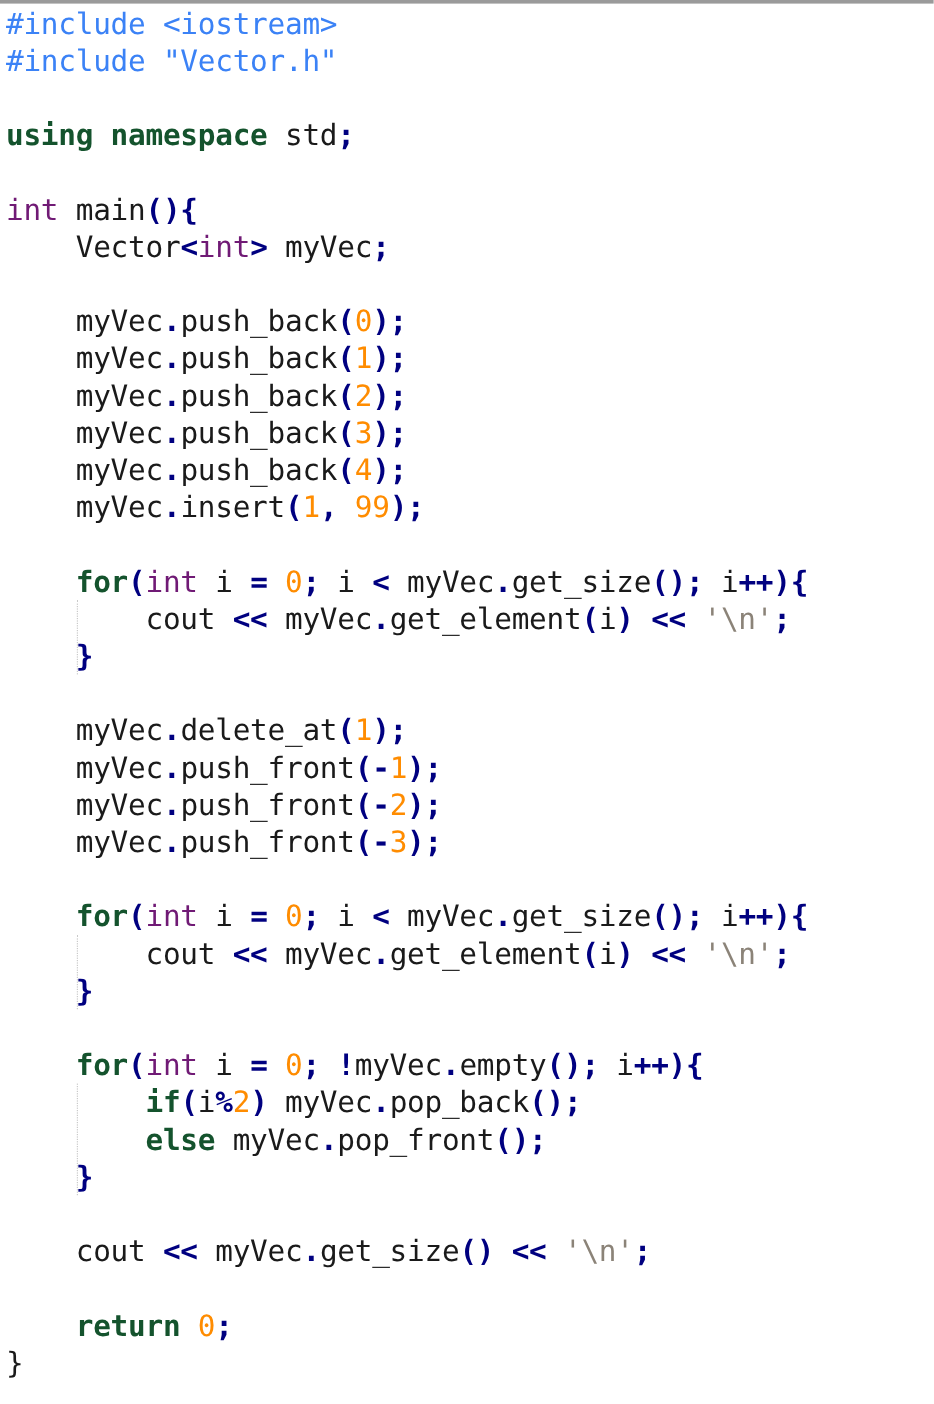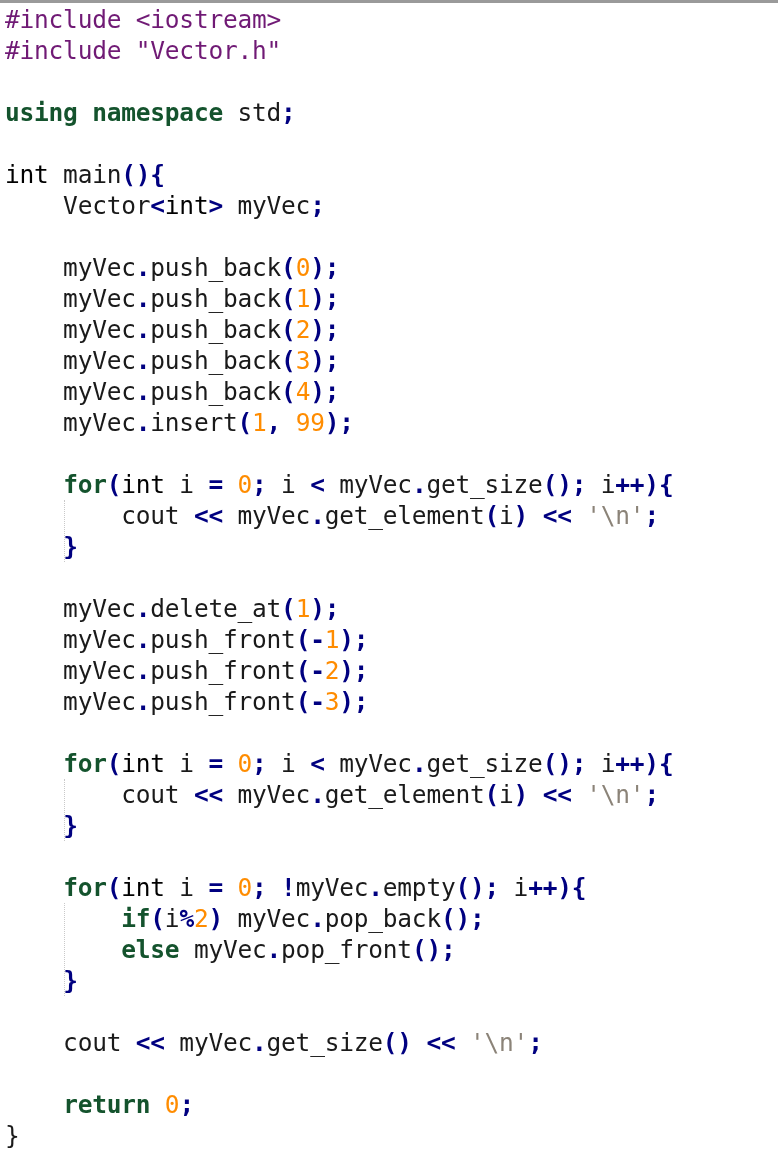--- a/index.html
+++ b/index.html
@@ -34,24 +34,24 @@
     white-space: pre;
     -webkit-font-smoothing: none;
   }
   .ln {
     display: block;
     height: 31px;
     white-space: pre;
     position: relative;
   }
   
-  .tok-pre   { color: #701a75; }
+  .tok-pre   { color: #3b82f6; }
   .tok-str   { color: #8B8378; }
   .tok-kw    { color: #14532d; font-weight: bold; }
-  .tok-type  { color: #000000; }
+  .tok-type  { color: #701a75; }
   .tok-num   { color: #FF8C00; }
   .tok-op    { color: #000080; font-weight: bold; }
   .tok-plain { color: #1a1a1a; }
 
   
   .guide {
     position: absolute;
     width: 1px;
     border-left: 1px dotted #c9c9c9;
     pointer-events: none;

